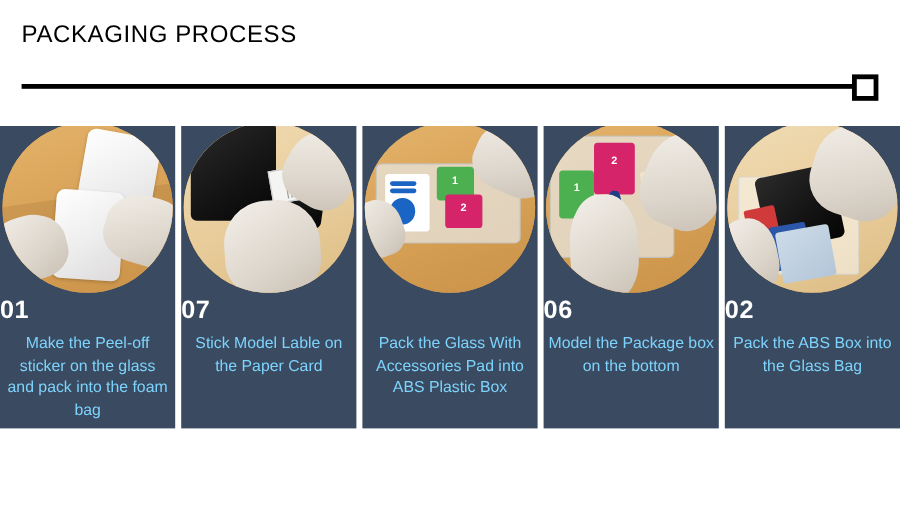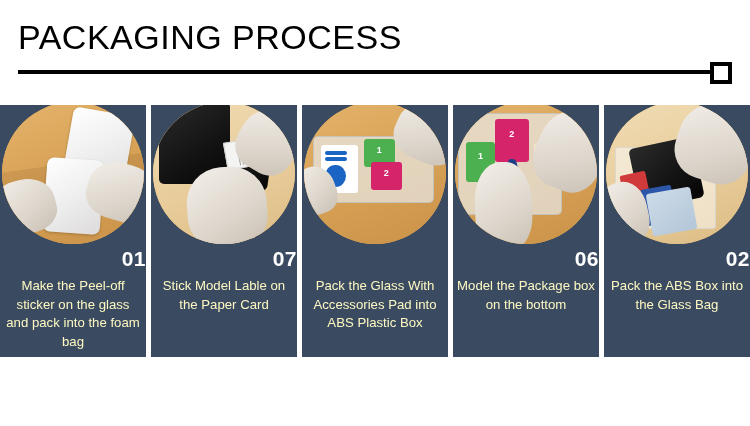--- a/index.html
+++ b/index.html
@@ -20,21 +20,21 @@
     position: absolute;
     left: 0;
     top: 0;
     width: 750px;
     height: 92px;
   }
   .page-title {
     position: absolute;
     left: 18px;
     top: 18px;
-    font-size: 34px;
+    font-size: 20px;
     font-weight: 400;
     letter-spacing: 0.5px;
     color: #000000;
     font-family: "Liberation Sans", sans-serif;
     white-space: nowrap;
   }
   .rule-wrap {
     position: absolute;
     left: 18px;
     top: 62px;
@@ -86,35 +86,35 @@
     height: 142px;
     border-radius: 50%;
     overflow: hidden;
     background: #d9a35c;
   }
   .card-num {
     position: absolute;
     left: 0;
     right: 0;
     top: 142px;
-    text-align: right;
+    text-align: left;
     font-size: 21px;
     font-weight: bold;
     color: #ffffff;
     letter-spacing: 0.5px;
   }
   .card-desc {
     position: absolute;
     left: 4px;
     right: 4px;
     top: 172px;
     text-align: center;
     font-size: 13.2px;
     line-height: 18.5px;
-    color: #fef9c3;
+    color: #7dd3fc;
     font-weight: 400;
   }
 
   
   .ph { position: absolute; inset: 0; }
   .ph .bg-tan {
     position: absolute; inset: 0;
     background: linear-gradient(160deg, #e3b36a 0%, #d8a257 48%, #c99248 100%);
   }
   .ph .bg-cream {

